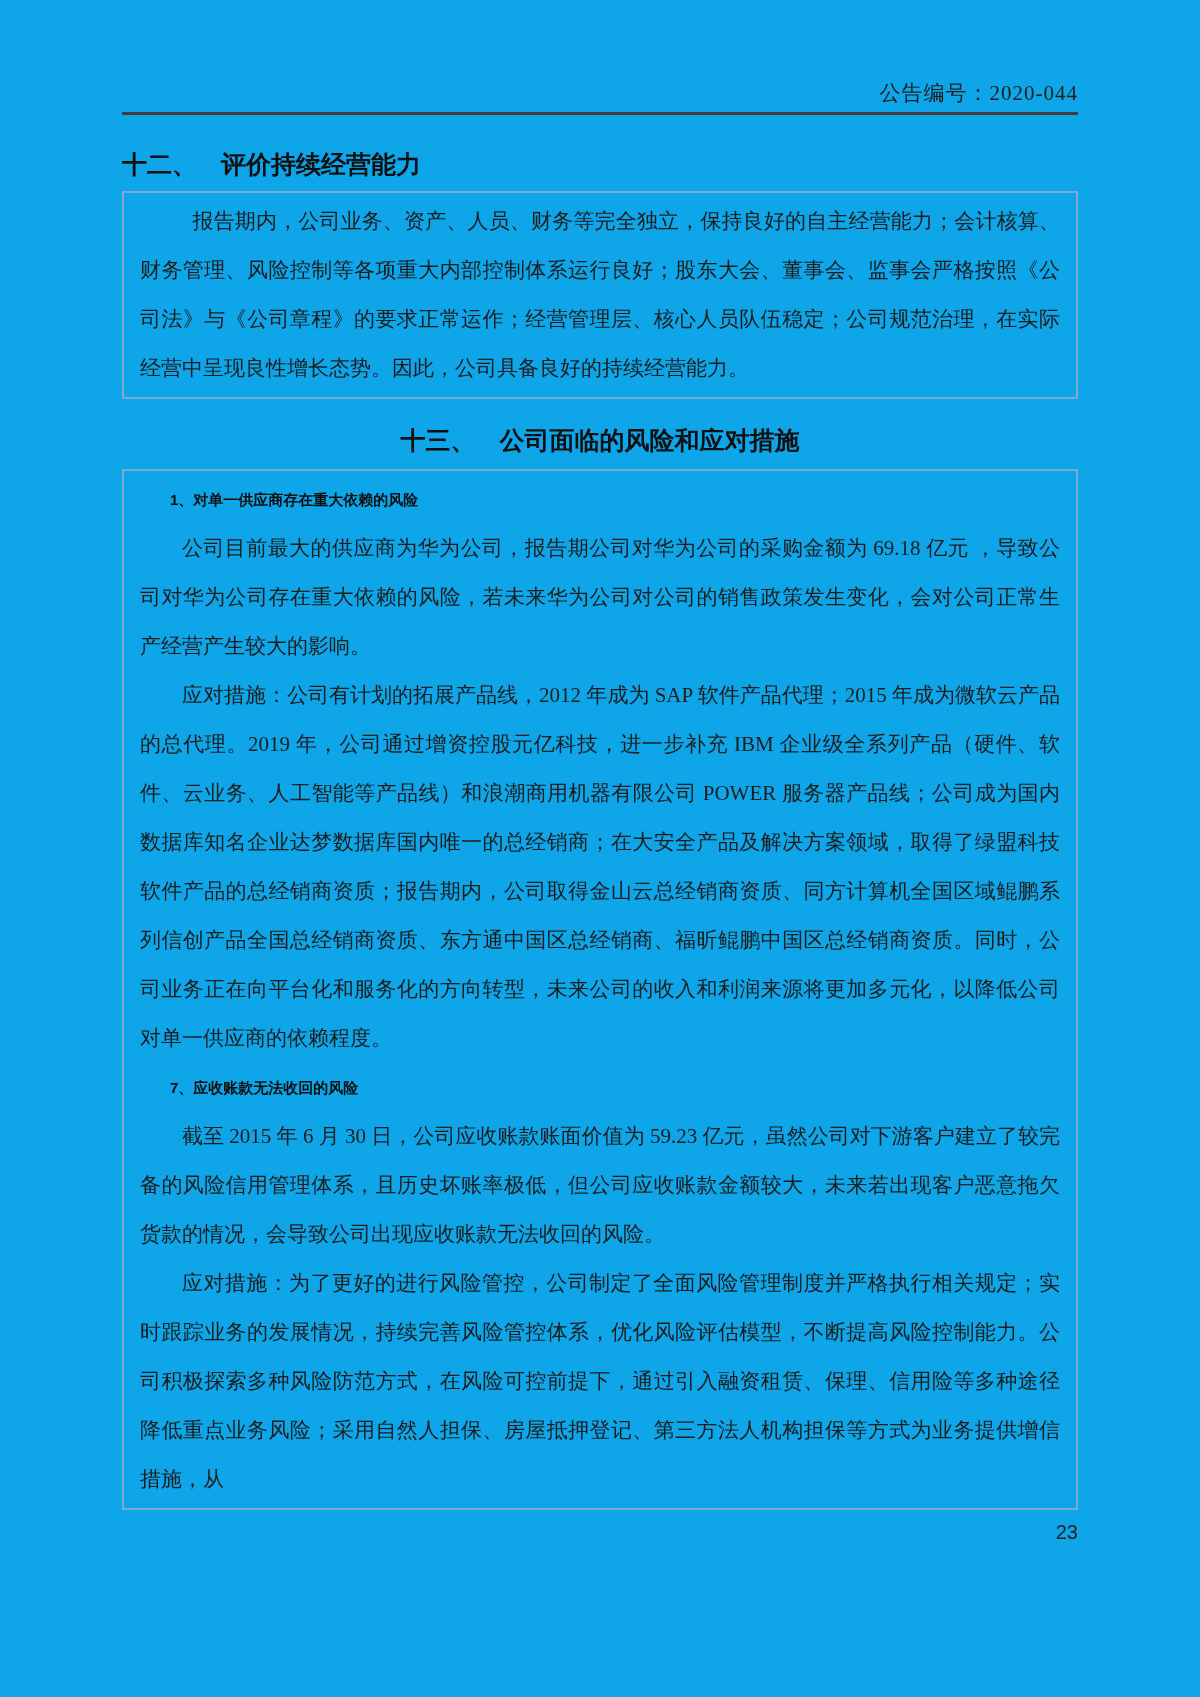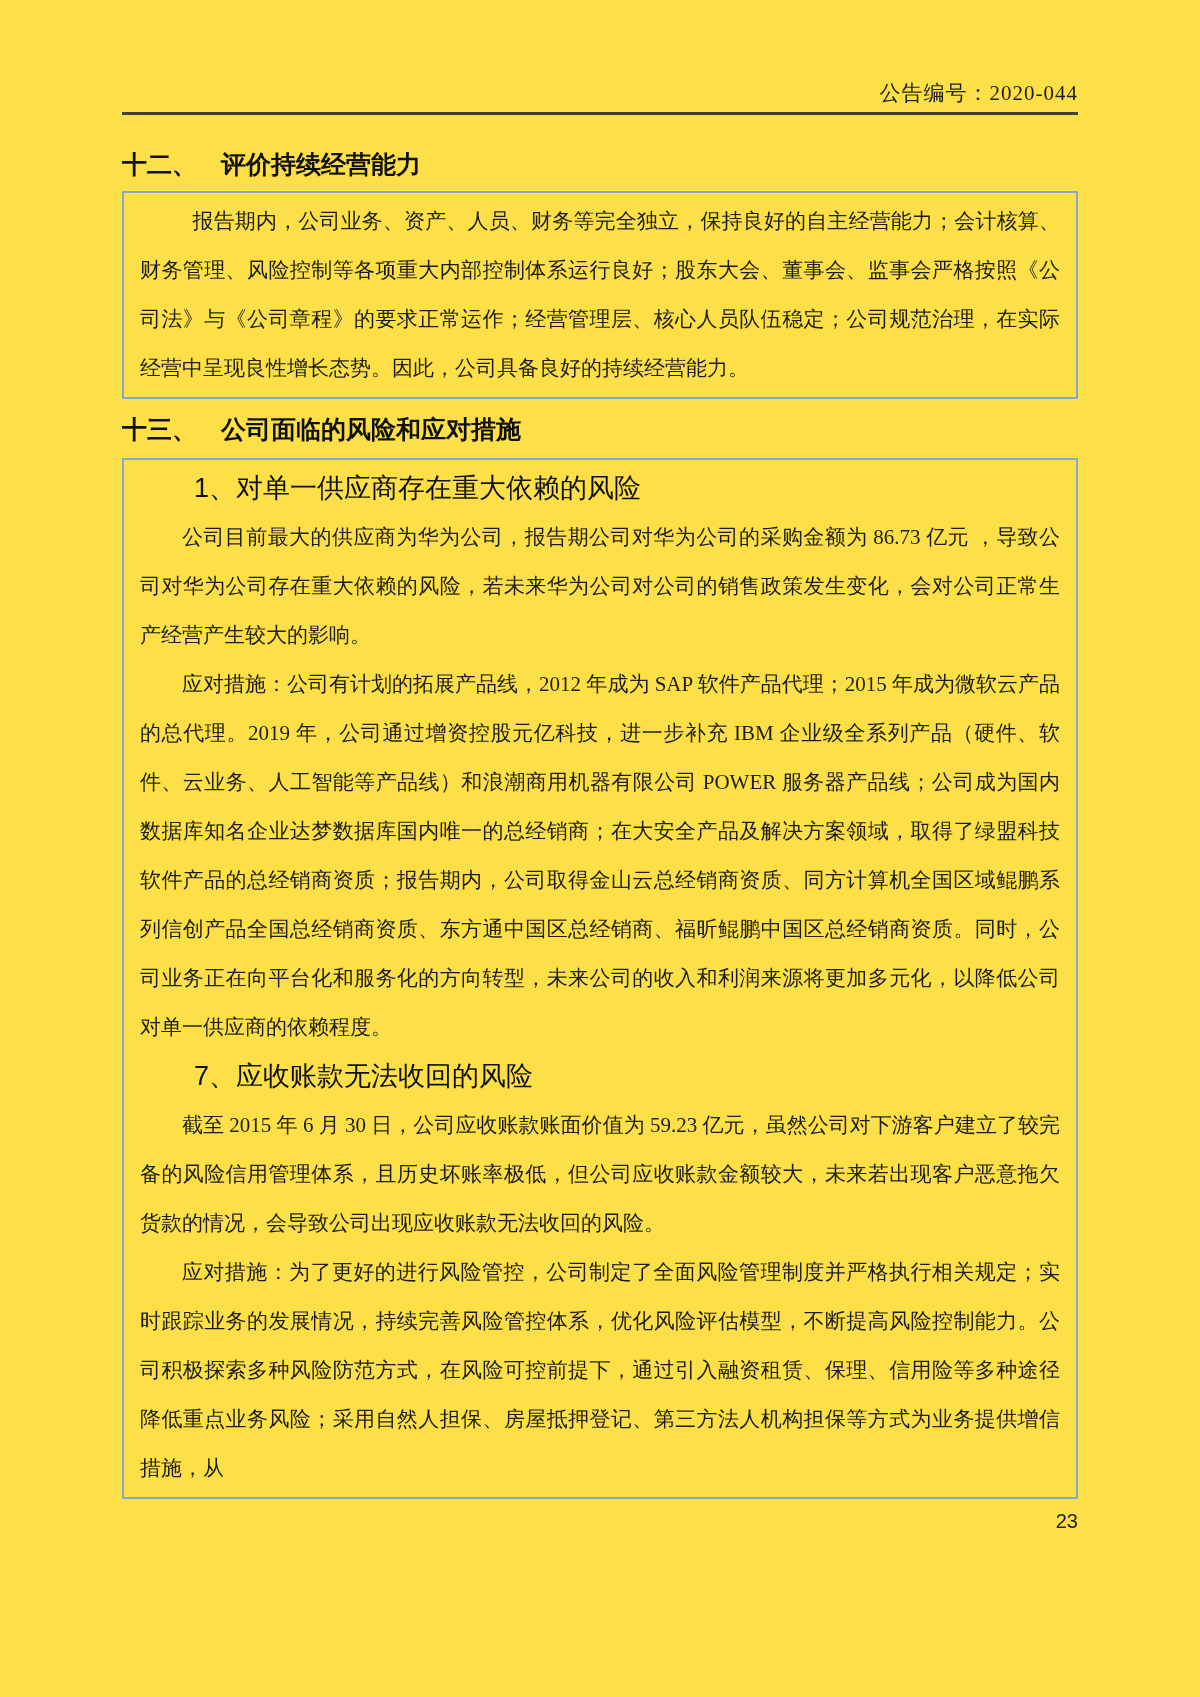--- a/index.html
+++ b/index.html
@@ -5,21 +5,21 @@
   html, body {
     margin: 0;
     padding: 0;
     background: #fdfdfd;
   }
   .page {
     position: relative;
     width: 1200px;
     height: 1697px;
     margin: 0 auto;
-    background: #fde047;
+    background: #0ea5e9;
     box-sizing: border-box;
     padding: 80px 122px 0 122px;
     font-family: "Liberation Serif", "DejaVu Serif", serif;
     color: #1d1d1d;
     overflow: hidden;
   }
   .announcement-no {
     text-align: right;
     font-size: 21px;
     line-height: 26px;
@@ -44,31 +44,31 @@
     line-height: 32px;
   }
   .section-heading {
     font-family: "Liberation Sans", "DejaVu Sans", sans-serif;
     font-weight: bold;
     font-size: 25px;
     line-height: 34px;
     color: #101010;
   }
   .heading-12 { margin-top: 32px; }
-  .heading-13 { margin-top: 13px; }
+  .heading-13 { margin-top: 24px; text-align: center; }
   .section-number { margin-right: 24px; }
   .box-12 { margin-top: 10px; }
   .box-13 { margin-top: 12px; }
   .content-box p { margin: 0; }
   .para { text-indent: 2em; }
   .para-wide { text-indent: 2.5em; }
   .risk-title {
     font-family: "Liberation Sans", "DejaVu Sans", sans-serif;
-    font-weight: normal;
-    font-size: 27px;
+    font-weight: bold;
+    font-size: 15px;
     text-indent: 2em;
     color: #101010;
   }
   .page-number {
     margin-top: 11px;
     text-align: right;
     font-family: "Liberation Sans", "DejaVu Sans", sans-serif;
     font-size: 20px;
     color: #222;
   }
@@ -90,21 +90,21 @@
   <div class="content-box box-12">
     <p class="para-wide">报告期内，公司业务、资产、人员、财务等完全独立，保持良好的自主经营能力；会计核算、财务管理、风险控制等各项重大内部控制体系运行良好；股东大会、董事会、监事会严格按照《公司法》与《公司章程》的要求正常运作；经营管理层、核心人员队伍稳定；公司规范治理，在实际经营中呈现良性增长态势。因此，公司具备良好的持续经营能力。</p>
   </div>
 
   <div class="section-heading heading-13">
     <span class="section-number">十三、</span><span>公司面临的风险和应对措施</span>
   </div>
 
   <div class="content-box box-13">
     <p class="risk-title">1、对单一供应商存在重大依赖的风险</p>
-    <p class="para">公司目前最大的供应商为华为公司，报告期公司对华为公司的采购金额为 86.73 亿元 ，导致公司对华为公司存在重大依赖的风险，若未来华为公司对公司的销售政策发生变化，会对公司正常生产经营产生较大的影响。</p>
+    <p class="para">公司目前最大的供应商为华为公司，报告期公司对华为公司的采购金额为 69.18 亿元 ，导致公司对华为公司存在重大依赖的风险，若未来华为公司对公司的销售政策发生变化，会对公司正常生产经营产生较大的影响。</p>
     <p class="para">应对措施：公司有计划的拓展产品线，2012 年成为 SAP 软件产品代理；2015 年成为微软云产品的总代理。2019 年，公司通过增资控股元亿科技，进一步补充 IBM 企业级全系列产品（硬件、软件、云业务、人工智能等产品线）和浪潮商用机器有限公司 POWER 服务器产品线；公司成为国内数据库知名企业达梦数据库国内唯一的总经销商；在大安全产品及解决方案领域，取得了绿盟科技软件产品的总经销商资质；报告期内，公司取得金山云总经销商资质、同方计算机全国区域鲲鹏系列信创产品全国总经销商资质、东方通中国区总经销商、福昕鲲鹏中国区总经销商资质。同时，公司业务正在向平台化和服务化的方向转型，未来公司的收入和利润来源将更加多元化，以降低公司对单一供应商的依赖程度。</p>
     <p class="risk-title">7、应收账款无法收回的风险</p>
     <p class="para">截至 2015 年 6 月 30 日，公司应收账款账面价值为 59.23 亿元，虽然公司对下游客户建立了较完备的风险信用管理体系，且历史坏账率极低，但公司应收账款金额较大，未来若出现客户恶意拖欠货款的情况，会导致公司出现应收账款无法收回的风险。</p>
     <p class="para">应对措施：为了更好的进行风险管控，公司制定了全面风险管理制度并严格执行相关规定；实时跟踪业务的发展情况，持续完善风险管控体系，优化风险评估模型，不断提高风险控制能力。公司积极探索多种风险防范方式，在风险可控前提下，通过引入融资租赁、保理、信用险等多种途径降低重点业务风险；采用自然人担保、房屋抵押登记、第三方法人机构担保等方式为业务提供增信措施，从</p>
   </div>
 
   <div class="page-number">23</div>
 
 </div>
 

